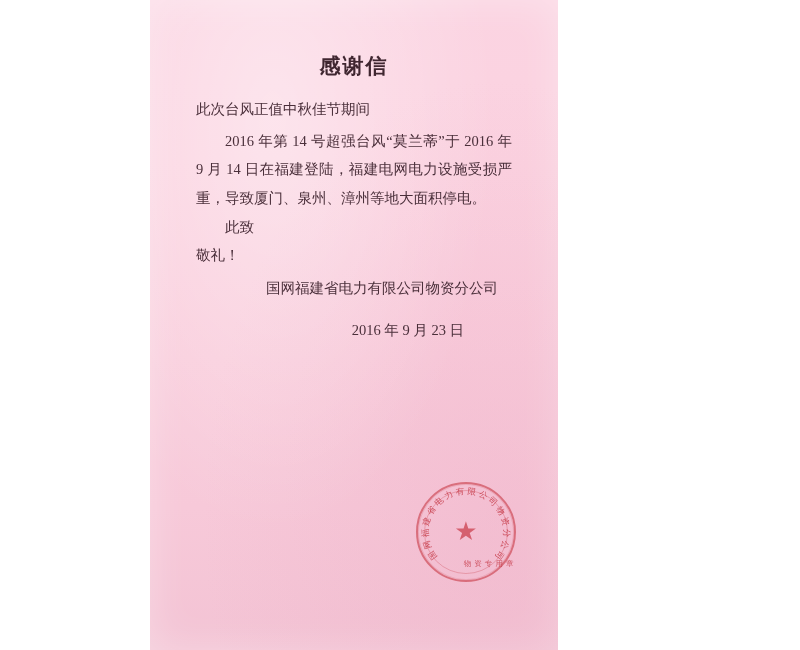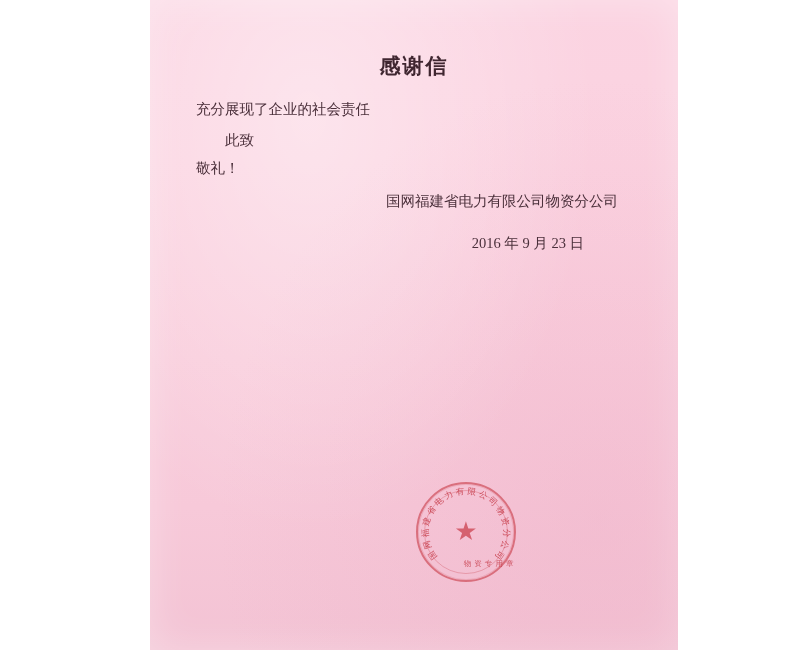--- a/index.html
+++ b/index.html
@@ -17,21 +17,21 @@
     position: relative;
     width: 800px;
     height: 650px;
     background: #ffffff;
   }
   
   #paper {
     position: absolute;
     left: 150px;
     top: 0px;
-    width: 528px;
+    width: 408px;
     height: 650px;
     background: linear-gradient(180deg, #fbd4e2 0%, #fbd2e0 25%, #f9cddc 55%, #f7c9d9 78%, #f3c3d4 100%);
     box-shadow: inset 0 0 40px rgba(255,255,255,0.35);
     overflow: hidden;
   }
   
   #paper::before {
     content: "";
     position: absolute;
     inset: 0;
@@ -158,22 +158,23 @@
 </style>
 </head>
 <body>
 
 <div id="page">
   <div id="paper">
     <div id="paper-inner">
 
       <div class="doc-title">感谢信</div>
 
-      <div class="salutation">充分展现了企业的社会责任</div>
-
+      <div class="salutation">此次台风正值中秋佳节期间</div>
+
+      <p class="para">2016 年第 14 号超强台风“莫兰蒂”于 2016 年 9 月 14 日在福建登陆，福建电网电力设施受损严重，导致厦门、泉州、漳州等地大面积停电。</p>
 
       <div class="closing-block">
         <div class="closing-1">此致</div>
         <div class="closing-2">敬礼！</div>
       </div>
 
       <div class="signature-block">
         <div class="sign-org">国网福建省电力有限公司物资分公司</div>
         <div class="sign-date">2016 年 9 月 23 日</div>
       </div>

